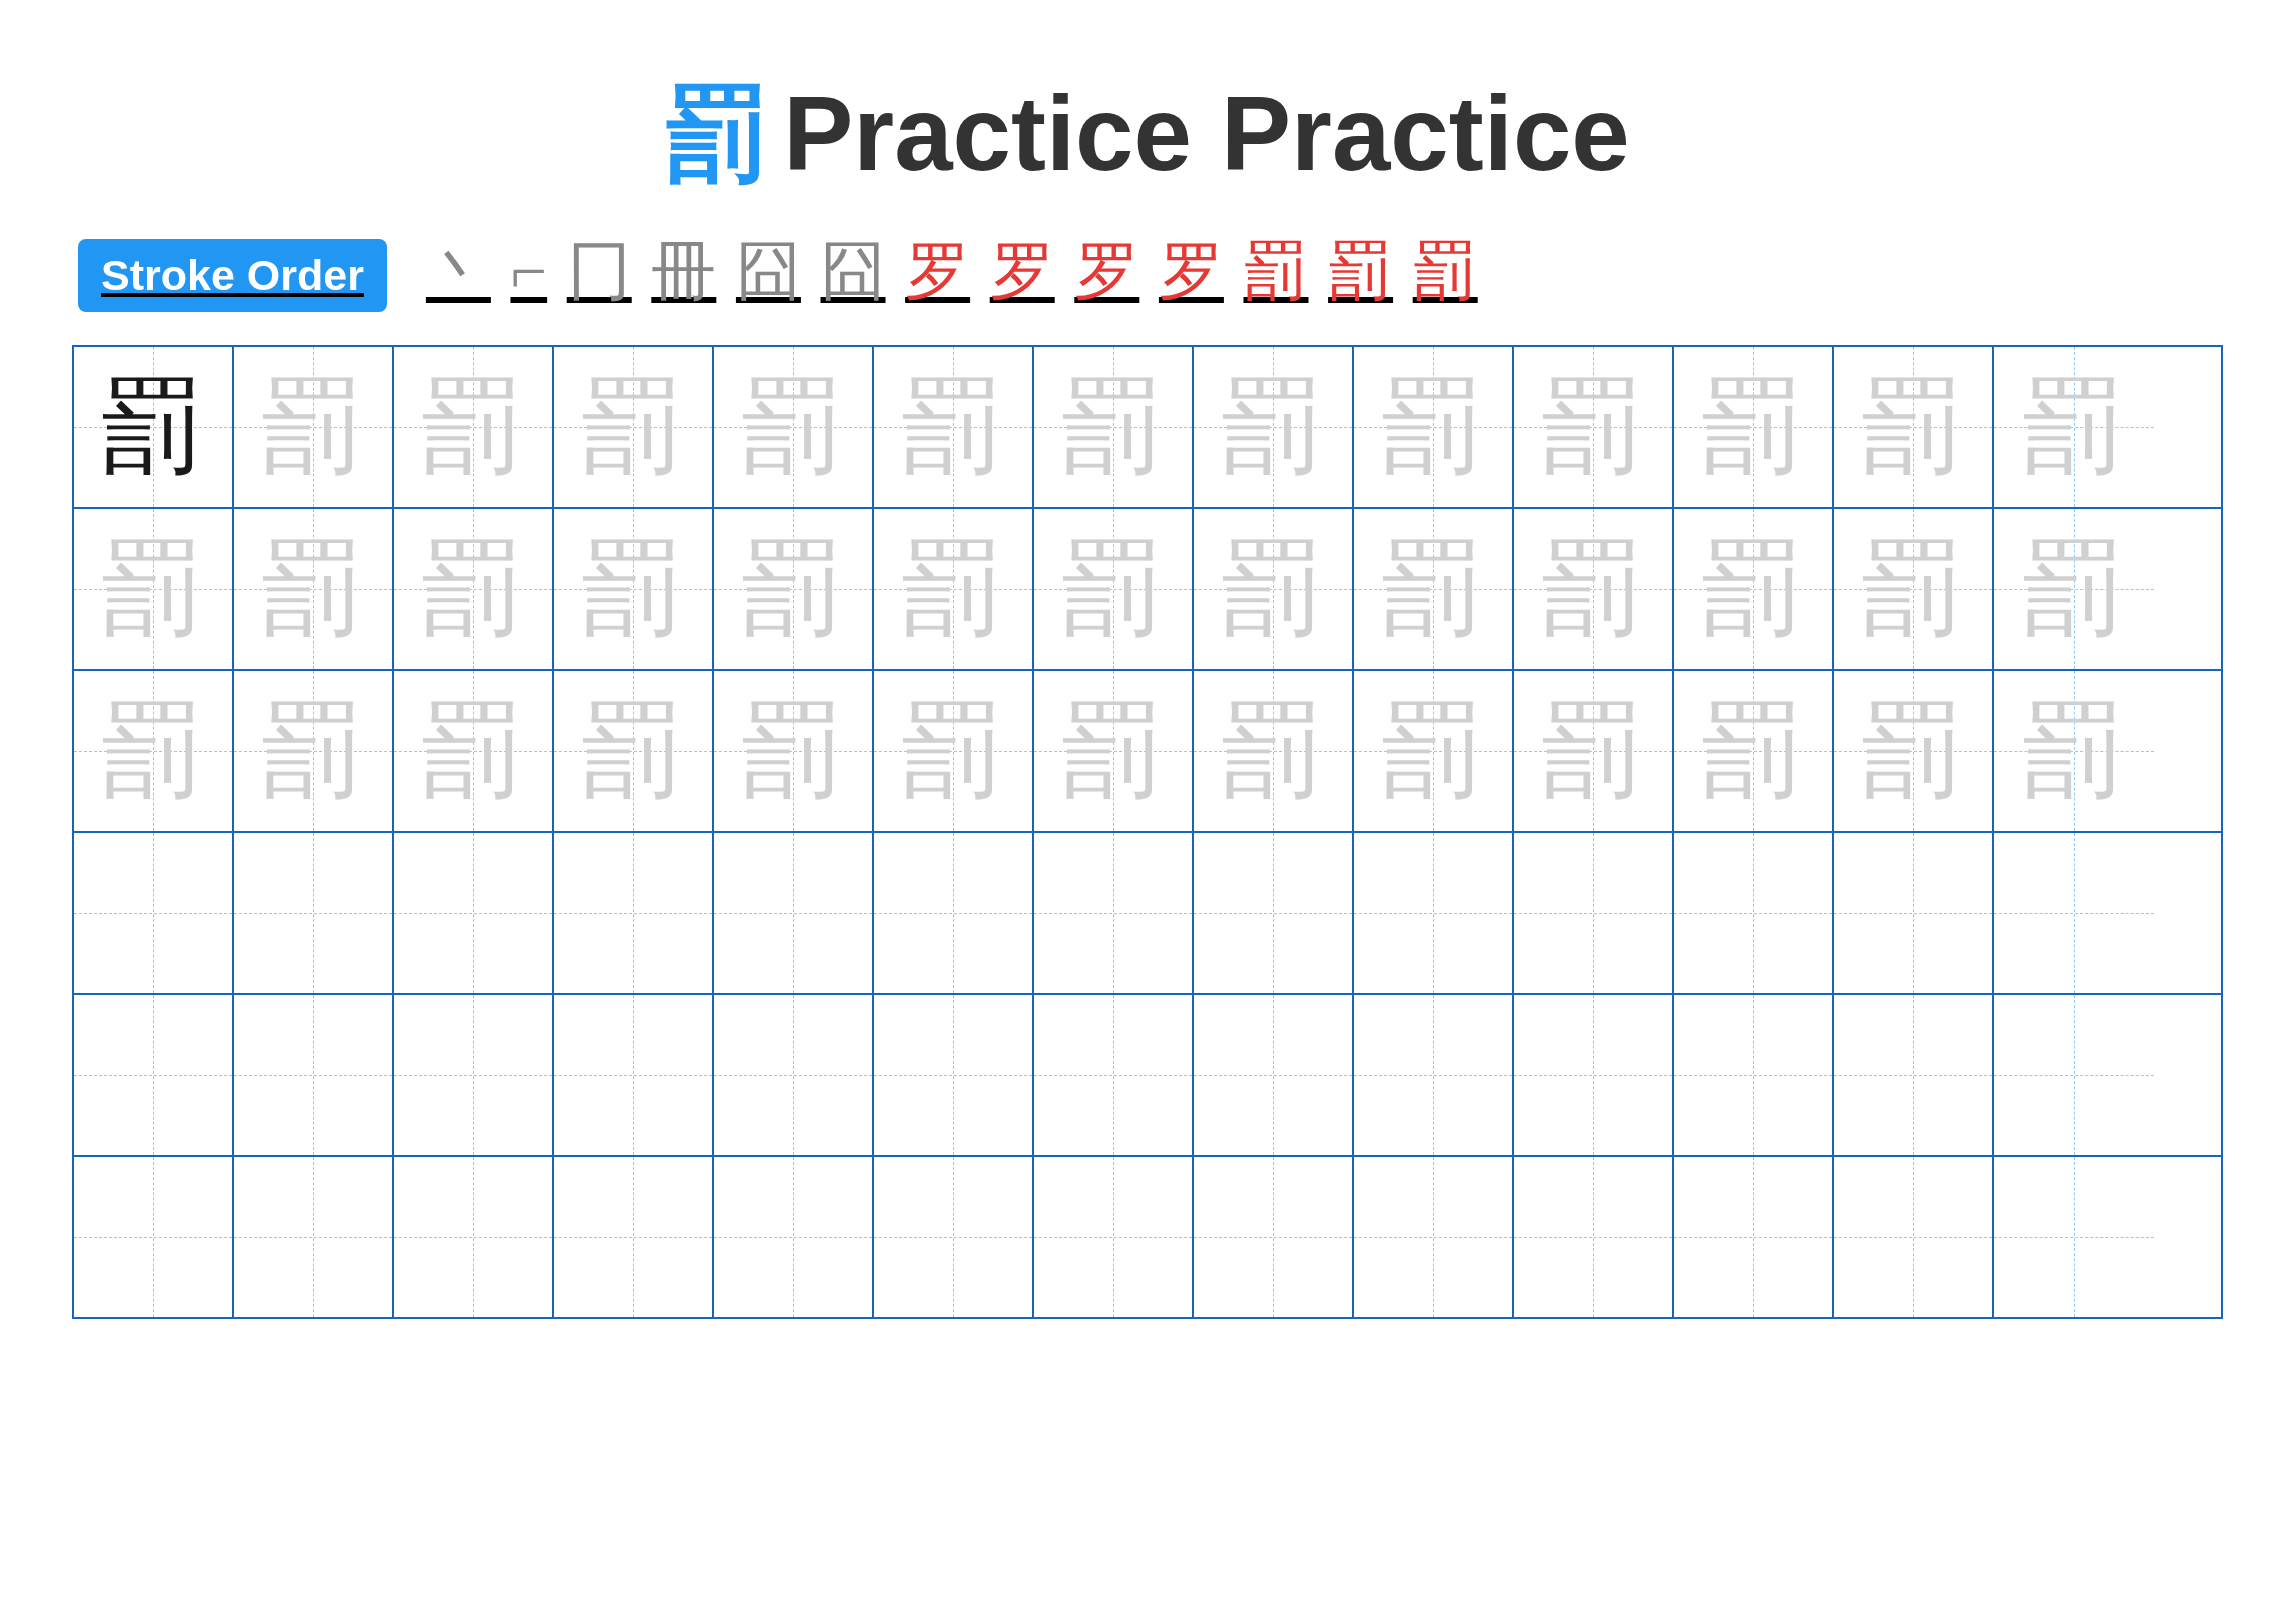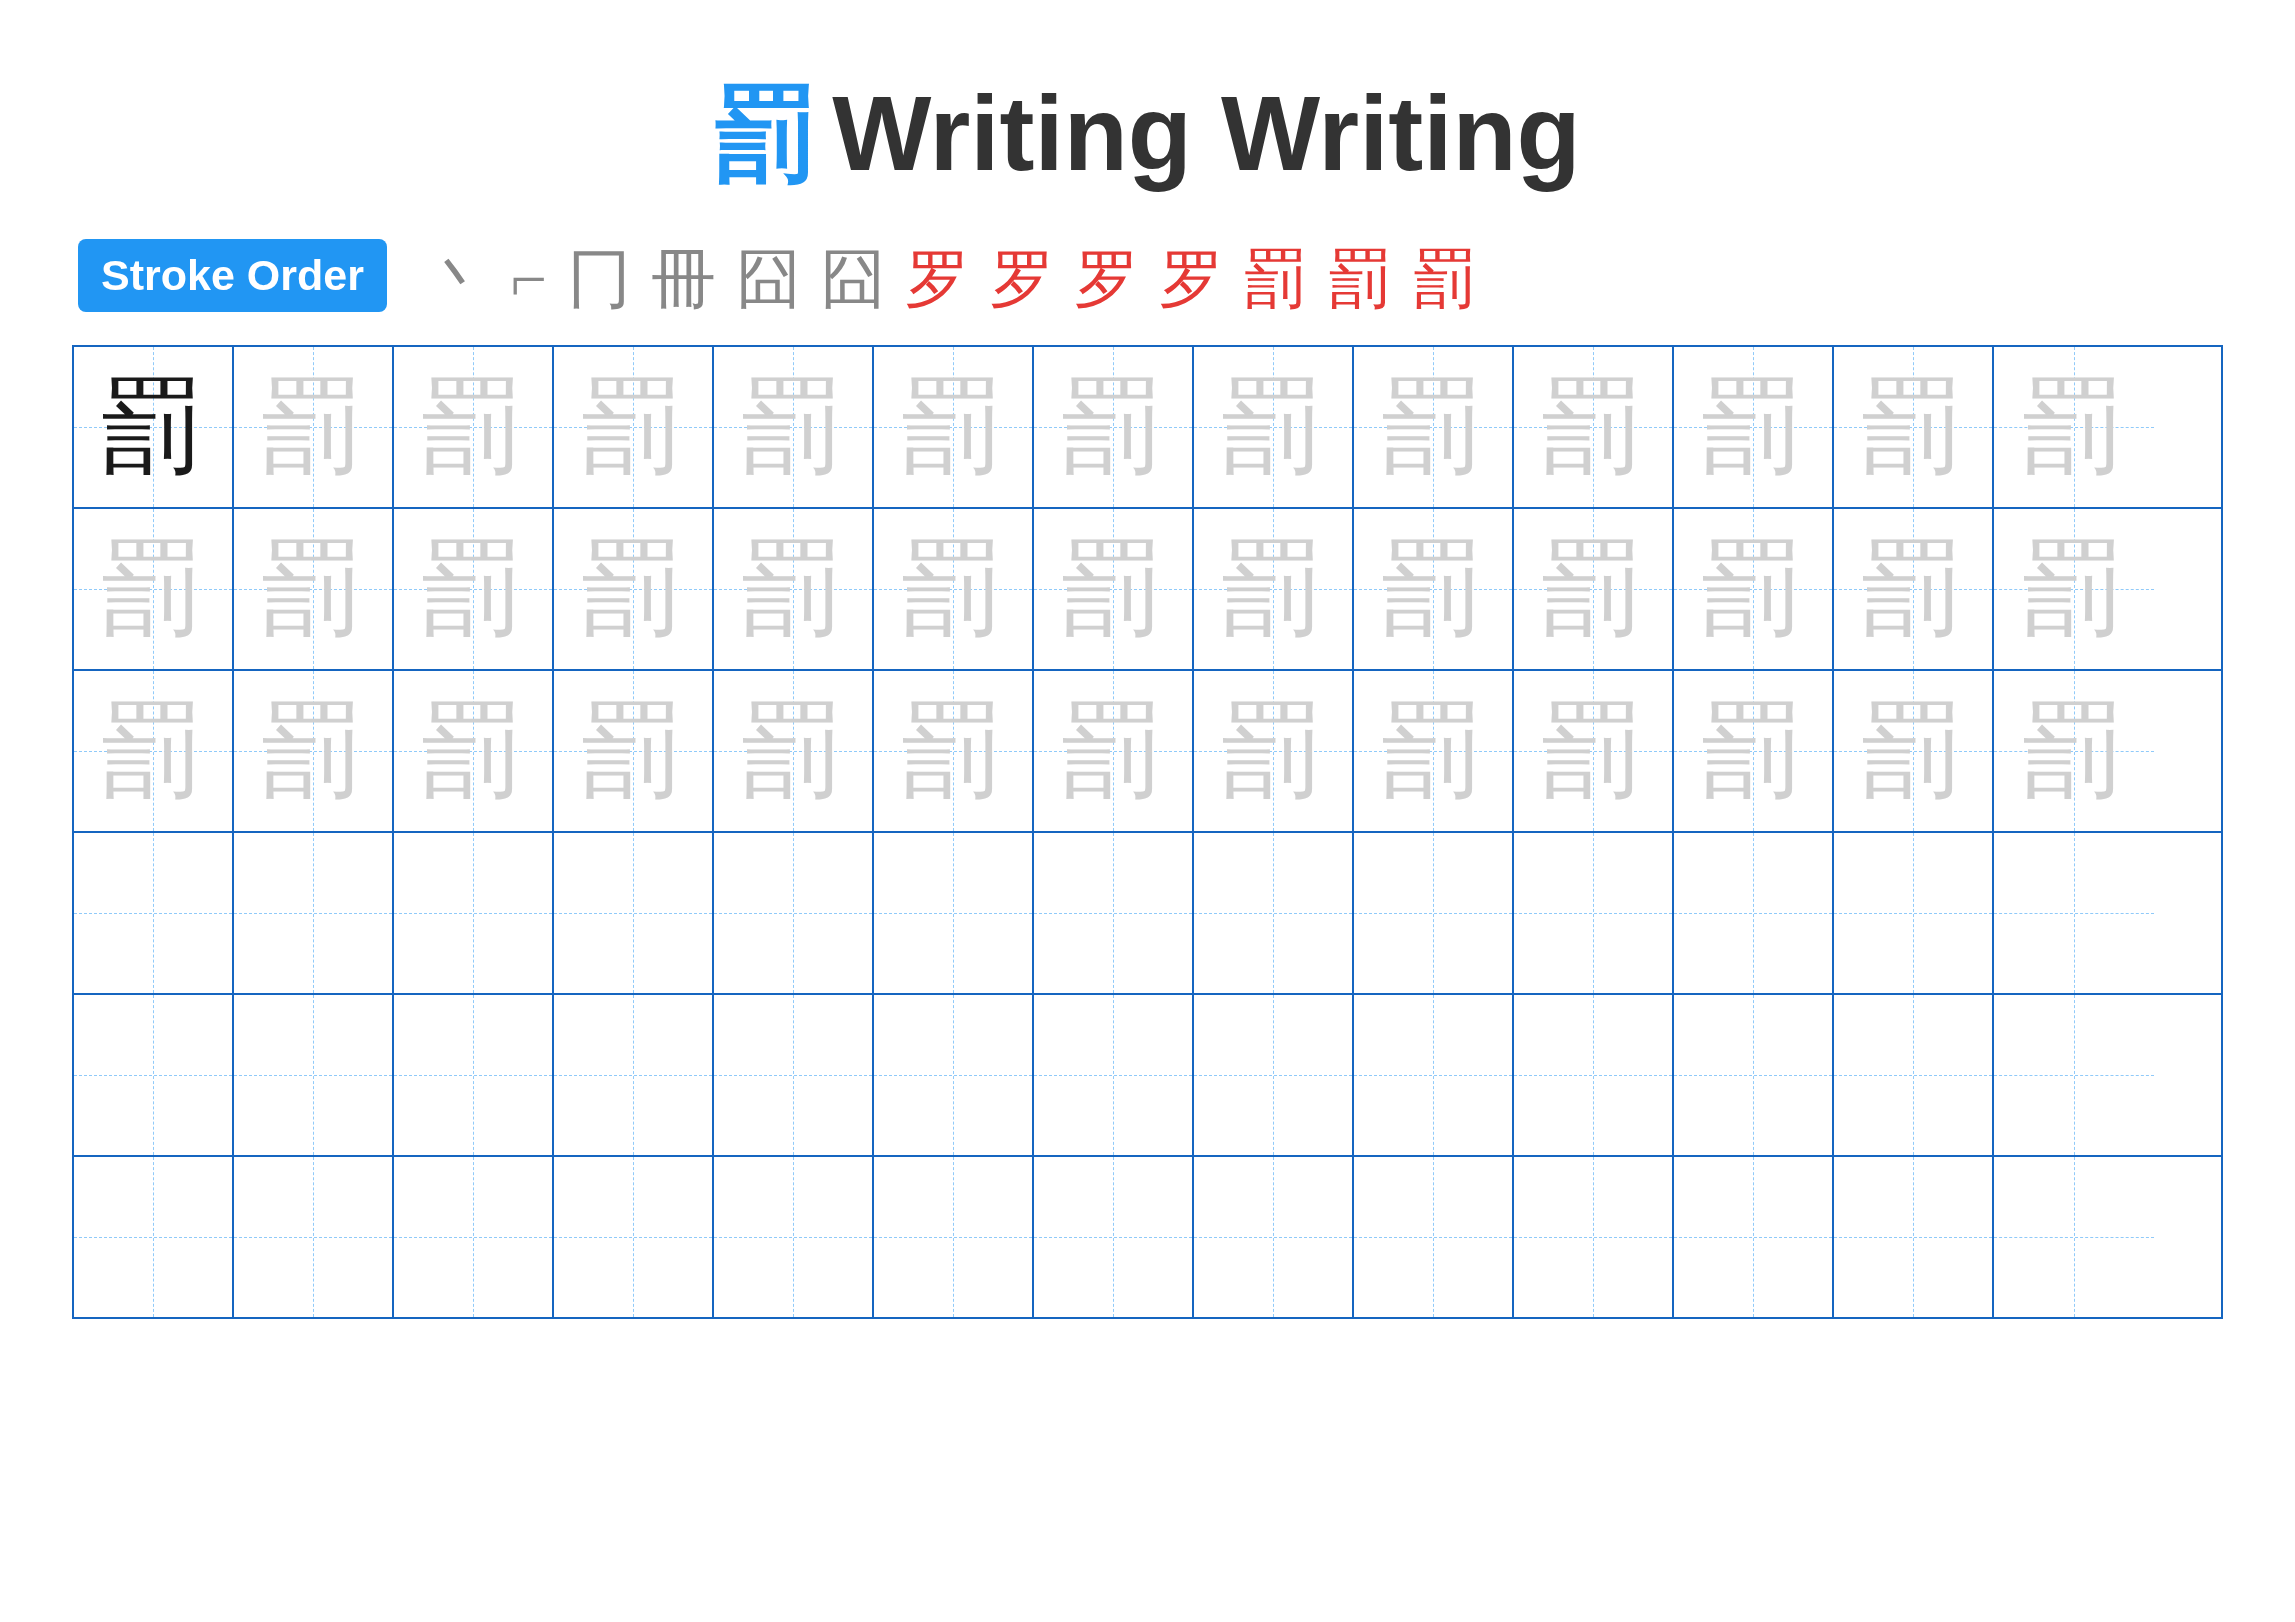--- a/index.html
+++ b/index.html
@@ -33,23 +33,24 @@
       font-family: sans-serif;
     }
 
     .title-char {
       color: #2196F3;
       margin-right: 13px;
     }
 
     .stroke-order-section {
       display: flex;
-      align-items: flex-end;
+      align-items: flex-start;
       margin-bottom: 33px;
       padding: 0 26px;
+      text-decoration: underline;
     }
 
     .stroke-order-badge {
       background: #2196F3;
       color: white;
       font-size: 43px;
       font-weight: bold;
       padding: 11.8px 23px;
       border-radius: 7.9px;
       white-space: nowrap;
@@ -218,21 +219,21 @@
       font-family: sans-serif;
     }
   </style>
 </head>
 <body>
 
 <div class="page">
 
   <div class="title-section">
     <span class="title-text">
-      <span class="title-char">罰</span><span>Writing Writing</span>
+      <span class="title-char">罰</span><span>Practice Practice</span>
     </span>
   </div>
 
   <div class="stroke-order-section">
     <div class="stroke-order-badge">Stroke Order</div>
     <div class="stroke-steps">
       <span class="stroke-step">丶</span>
       <span class="stroke-step">⌐</span>
       <span class="stroke-step">冂</span>
       <span class="stroke-step">冊</span>

